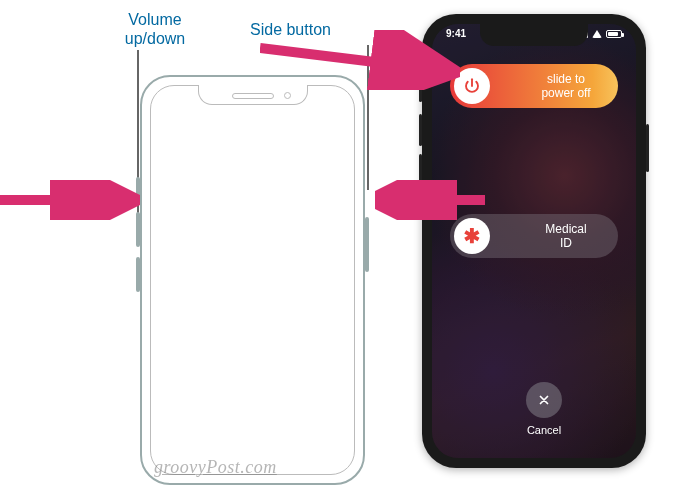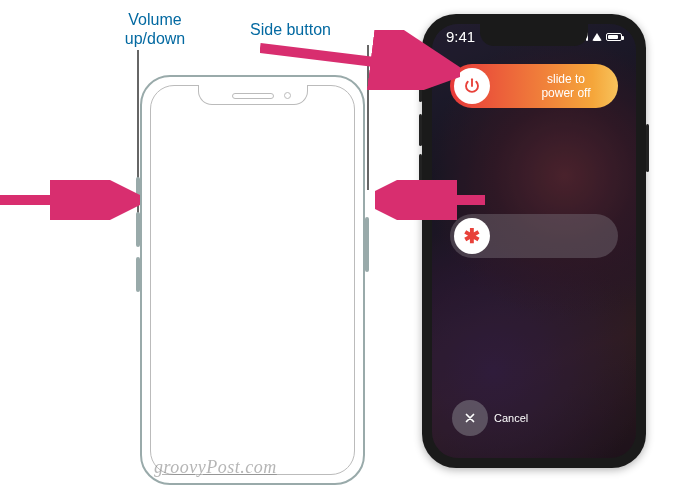--- a/index.html
+++ b/index.html
@@ -147,22 +147,22 @@
       z-index: 5;
     }
     .statusbar {
       position: absolute;
       top: 4px; left: 0; right: 0;
       padding: 0 14px;
       display: flex;
       justify-content: space-between;
       align-items: center;
       color: #fff;
-      font-size: 15px;
-      font-weight: 400;
+      font-size: 10px;
+      font-weight: 700;
       z-index: 4;
     }
     .status-icons { display: flex; gap: 4px; align-items: center; }
     .signal-bars { display: flex; gap: 1px; align-items: flex-end; }
     .signal-bars span { width: 2px; background: #fff; border-radius: 1px; }
     .signal-bars span:nth-child(1){height:3px;}
     .signal-bars span:nth-child(2){height:5px;}
     .signal-bars span:nth-child(3){height:7px;}
     .signal-bars span:nth-child(4){height:9px;}
     .wifi { width:0;height:0;border-left:5px solid transparent;border-right:5px solid transparent;border-bottom:8px solid #fff;border-radius:2px; }
@@ -206,21 +206,21 @@
     .slider-medical .knob { color: #e8413a; font-size: 20px; line-height: 1; }
 
     .slider-sos { top: 248px; background: rgba(120,110,120,0.45); }
     .slider-sos .knob { background: #e03b33; color: #fff; font-size: 11px; font-weight: 700; }
 
     .cancel-area {
       position: absolute;
       bottom: 22px;
       left: 0; right: 0;
       display: flex;
-      flex-direction: row;
+      flex-direction: column;
       align-items: center;
       gap: 6px;
       color: #fff;
       font-size: 11px;
       margin-left: 20px;
     }
     .cancel-btn {
       width: 36px; height: 36px;
       border-radius: 50%;
       background: rgba(130,125,135,0.55);
@@ -285,20 +285,21 @@
             <path d="M6.3 6.3a8 8 0 1 0 11.4 0"></path>
           </svg>
       </div>
       <span class="slider-label">slide to power off</span>
     </div>
 
     <div class="slider slider-medical">
       <div class="knob">
         <span>✱</span>
       </div>
+      <span class="slider-label">Medical ID</span>
     </div>
 
 
     <div class="cancel-area">
       <div class="cancel-btn">
         <svg width="14" height="14" viewBox="0 0 24 24" fill="none" stroke="#fff" stroke-width="3" stroke-linecap="round">
             <path d="M6 6l12 12M18 6L6 18"></path>
           </svg>
       </div>
       <span>Cancel</span>

